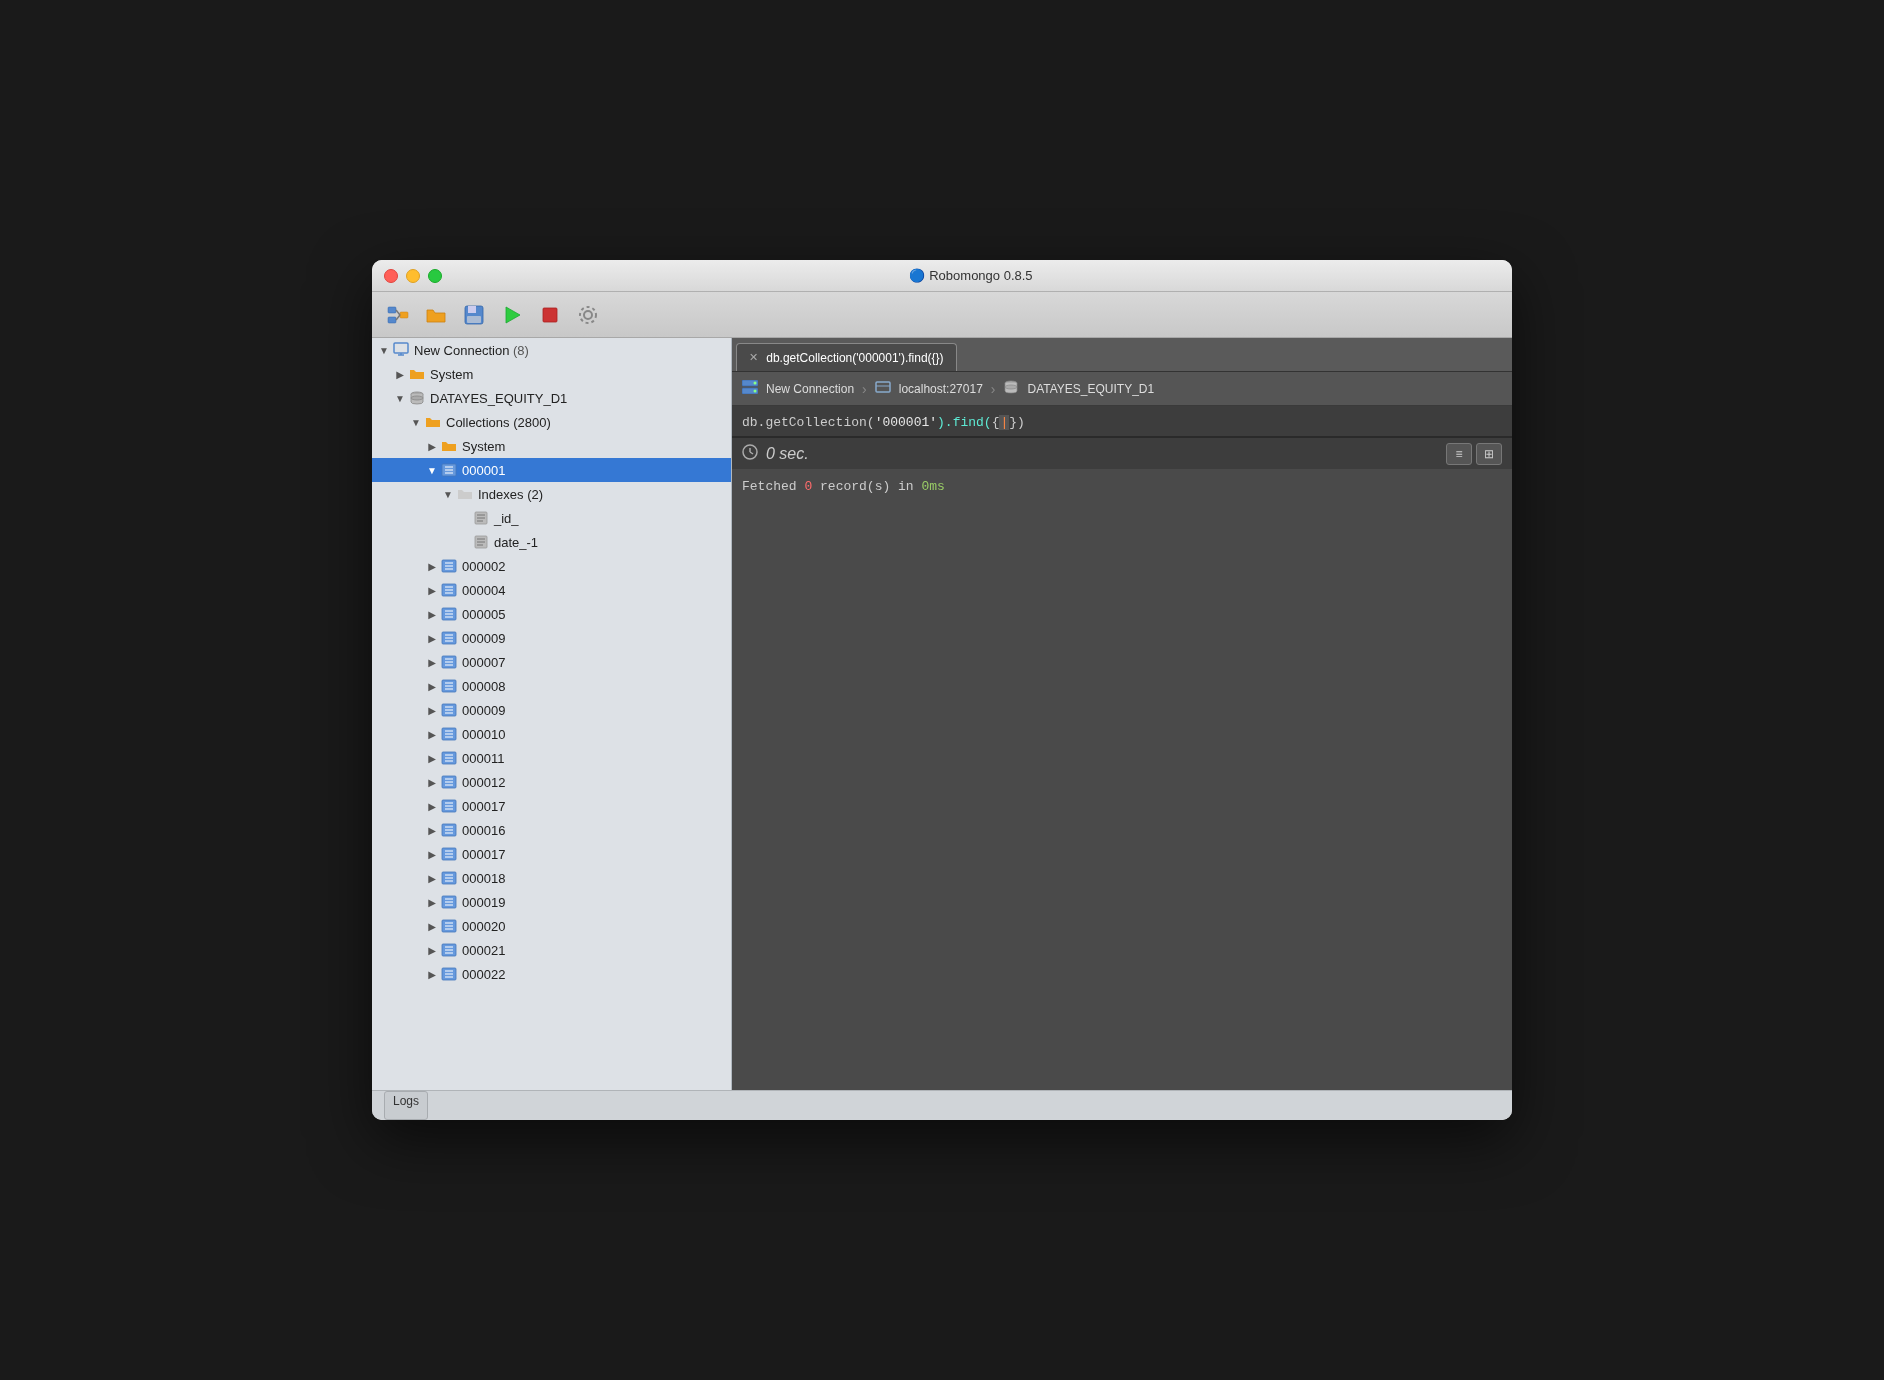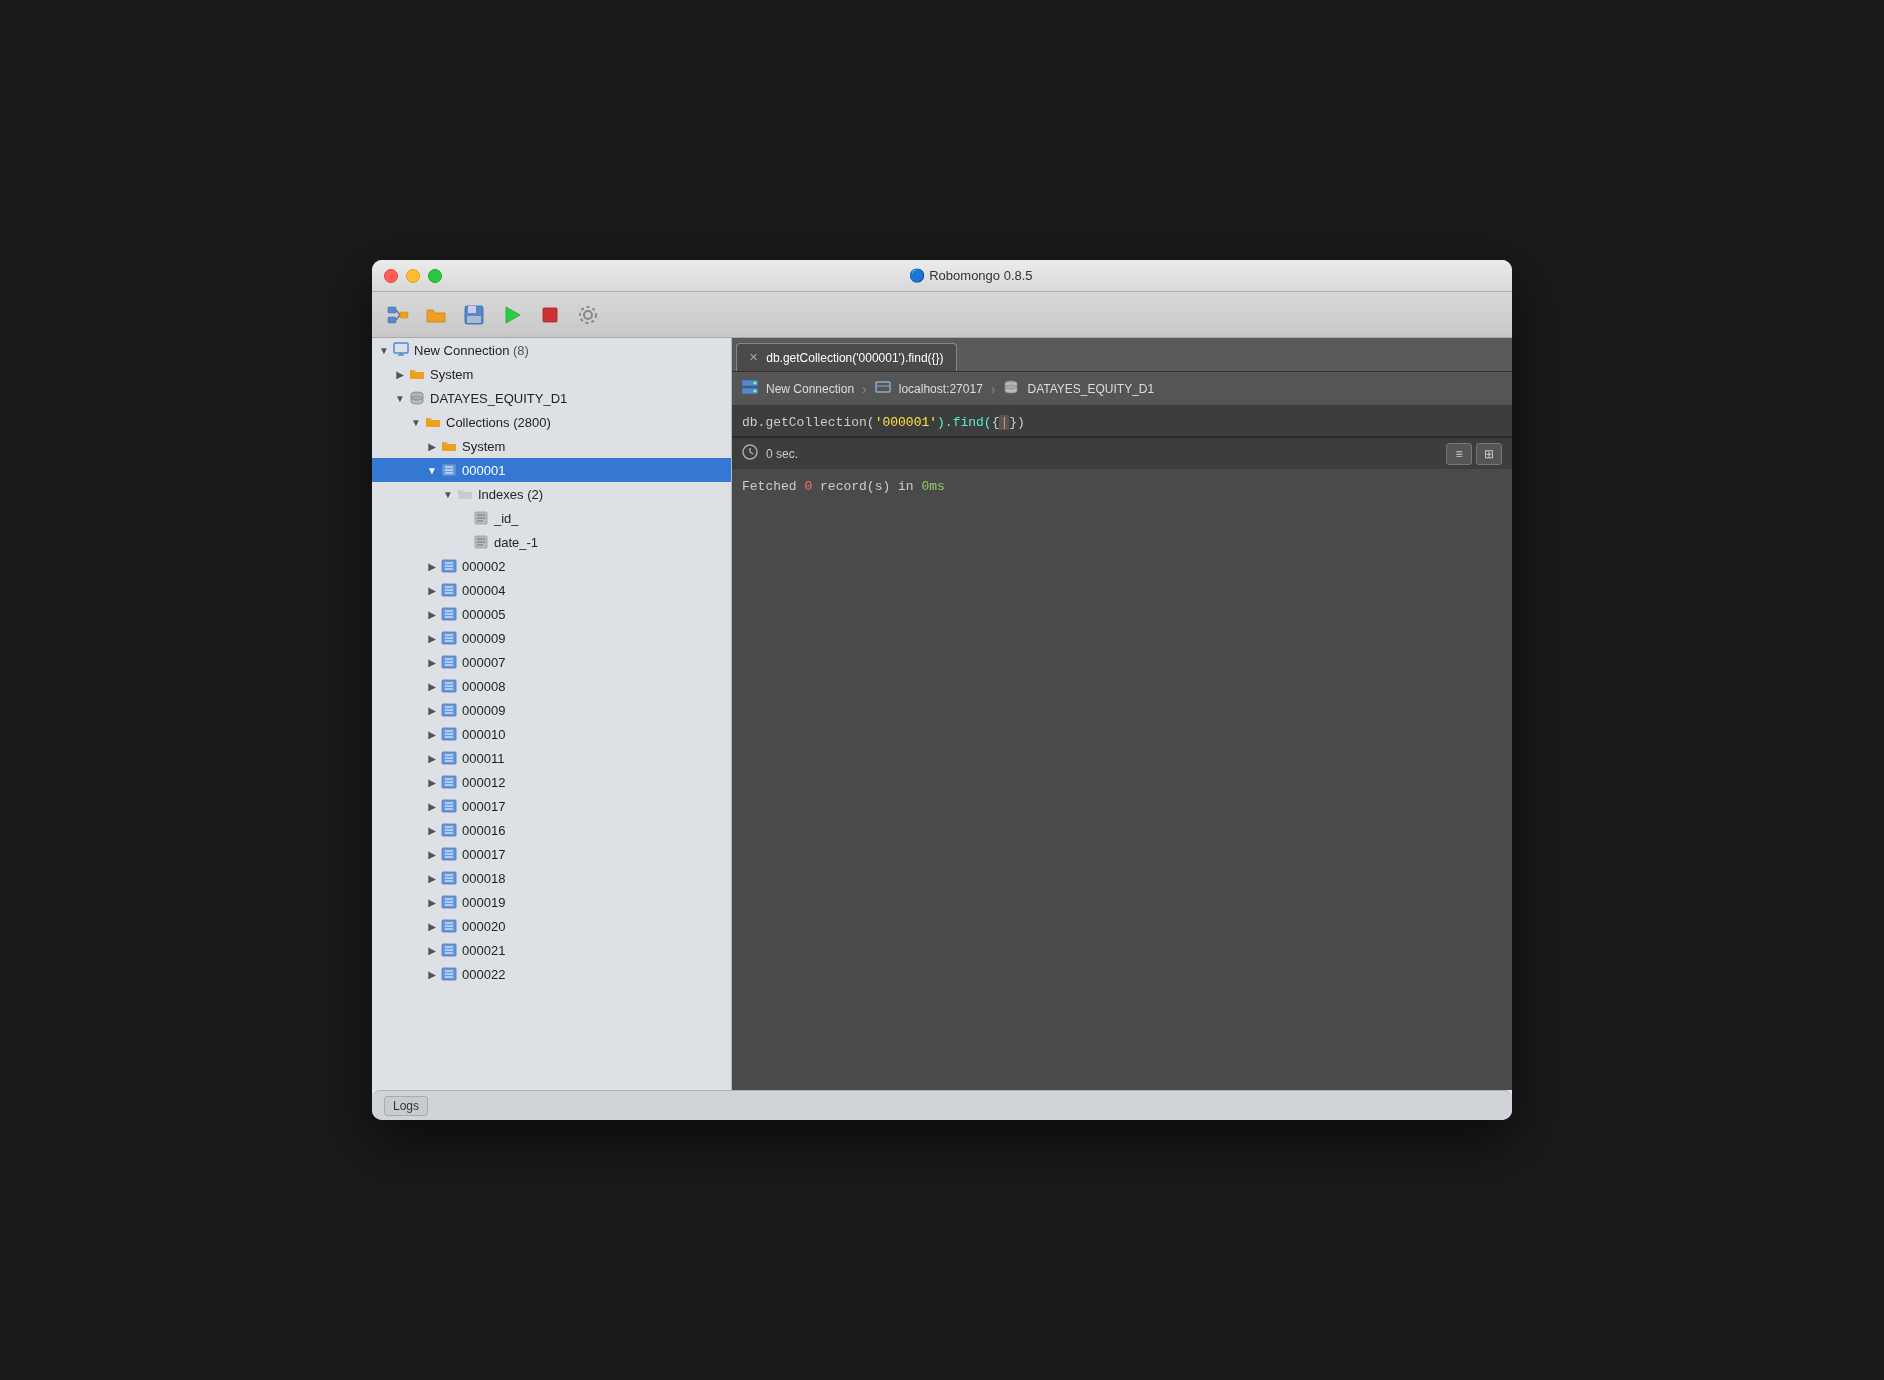--- a/index.html
+++ b/index.html
@@ -207,21 +207,21 @@
       background: #3d3d3d;
       height: 32px;
       display: flex;
       align-items: center;
       padding: 0 10px;
       gap: 8px;
       border-top: 1px solid #2a2a2a;
       flex-shrink: 0;
     }
     .status-icon { color: #aaa; font-size: 14px; }
-    .status-text { font-size: 12px; color: #ccc; }
+    .status-text { font-size: 16px; color: #ccc; font-style: italic; }
     .status-right {
       margin-left: auto;
       display: flex;
       gap: 4px;
     }
     .view-btn {
       width: 26px;
       height: 22px;
       background: #555;
       border: 1px solid #777;
@@ -235,25 +235,23 @@
     }
     .fetch-0 { color: #ff6b6b; }
     .fetch-normal { color: #ccc; }
     .fetch-time { color: #99cc66; }
 
     
     .logs-bar {
       background: #d0d4d8;
       height: 30px;
       display: flex;
-      align-items: center;
       padding: 0 12px;
       border-top: 1px solid #b0b4b8;
       flex-shrink: 0;
-      border-radius: 8px;
     }
     .logs-btn {
       font-size: 12px;
       color: #333;
       cursor: pointer;
       padding: 2px 8px;
       background: #c8ccd0;
       border: 1px solid #a8acb0;
       border-radius: 3px;
     }
@@ -676,21 +674,21 @@
               <ellipse cx="8" cy="7" rx="6" ry="2" fill="#aaa" stroke="#888" stroke-width="0.7"></ellipse>
             </svg>
         </span>
         <span class="conn-item">
           <span>DATAYES_EQUITY_D1</span>
         </span>
       </div>
 
       <div class="query-bar">
         <span class="query-text">
-          <span style="color:#cccccc;">db.getCollection(</span><span style="color:#fde047;">'000001'</span><span style="color:#5eead4;">).find(</span><span style="color:#cccccc;">{</span><span style="color:#ff8844; background:#555; padding:0 1px;">|</span><span style="color:#cccccc;">})</span>
+          <span style="color:#cccccc;">db.getCollection(</span><span style="color:#e5e5e5;">'000001'</span><span style="color:#5eead4;">).find(</span><span style="color:#cccccc;">{</span><span style="color:#ff8844; background:#555; padding:0 1px;">|</span><span style="color:#cccccc;">})</span>
         </span>
       </div>
 
       <div class="status-bar">
         <span class="status-icon">
           <svg width="16" height="16" viewBox="0 0 16 16">
               <circle cx="8" cy="8" r="7" fill="none" stroke="#aaa" stroke-width="1.5"></circle>
               <line x1="8" y1="4" x2="8" y2="8" stroke="#aaa" stroke-width="1.5"></line>
               <line x1="8" y1="8" x2="11" y2="10" stroke="#aaa" stroke-width="1.5"></line>
             </svg>

